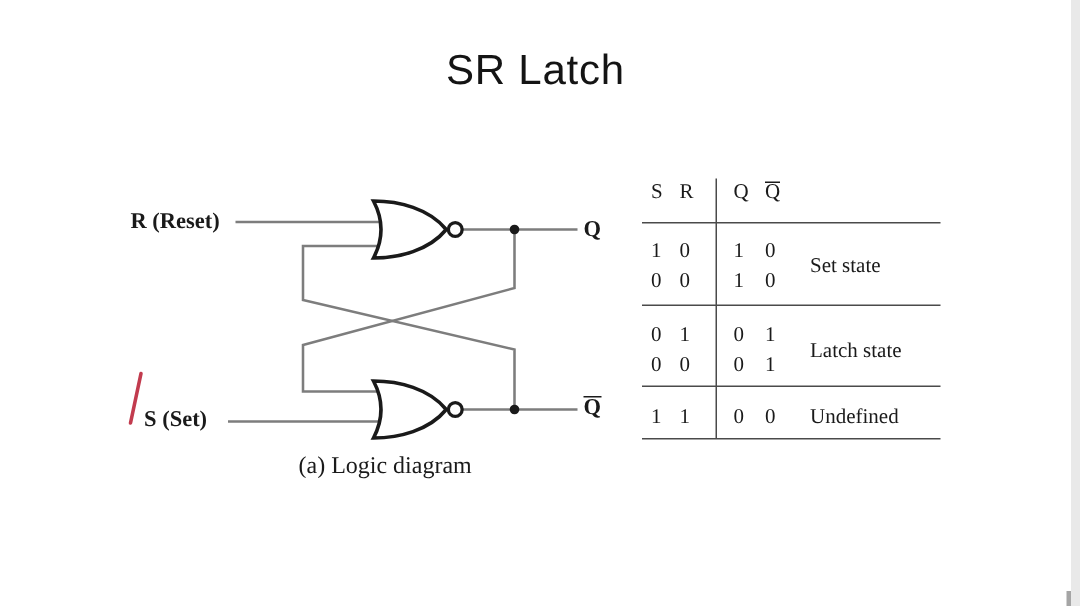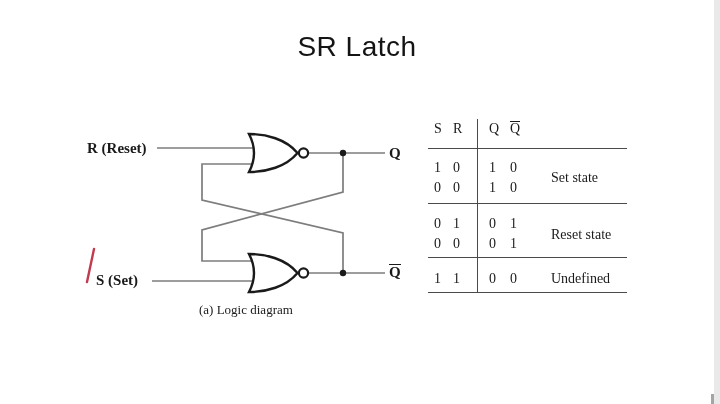--- a/index.html
+++ b/index.html
@@ -7,33 +7,33 @@
     position:relative;width:714px;height:404px;background:#ffffff;overflow:hidden;
     font-family:"Liberation Serif","DejaVu Serif",serif;color:#1a1a1a;
   }
   .title{
     position:absolute;left:0;right:0;top:31px;text-align:center;
     font-family:"Liberation Sans","DejaVu Sans",sans-serif;
     font-size:28px;font-weight:400;color:#141414;letter-spacing:0.5px;
   }
   .diagram-svg{position:absolute;left:0;top:0;width:720px;height:404px;}
   .lbl{position:absolute;font-size:15px;white-space:nowrap;font-weight:bold;}
-  .caption{position:absolute;font-size:13px;white-space:nowrap;}
+  .caption{position:absolute;font-size:16px;white-space:nowrap;}
   .qbar{display:inline-block;border-top:1.4px solid #1a1a1a;padding-top:0px;line-height:1.05;}
   
   .ftable{position:absolute;left:428px;top:115px;width:200px;height:182px;}
   .ftable .hdr{position:absolute;top:6px;left:0;width:100%;height:18px;font-size:14px;}
   .ftable .rule{position:absolute;left:0;width:199px;height:0;border-top:1.2px solid #4a4a4a;}
   .rule1{top:33px;} .rule2{top:88px;} .rule3{top:142px;} .rule4{top:177px;}
   .vline{position:absolute;left:49px;top:4px;width:0;height:173px;border-left:1.2px solid #4a4a4a;}
   .trow{position:absolute;left:0;width:100%;height:19px;font-size:14px;}
   .row1{top:45px;} .row2{top:65px;} .row3{top:101px;} .row4{top:121px;} .row5{top:156px;}
   .cell{position:absolute;top:0;}
   .c-s{left:6px;} .c-r{left:25px;} .c-q{left:61px;} .c-qb{left:82px;}
-  .glabel{position:absolute;left:123px;font-size:14px;white-space:nowrap;}
+  .glabel{position:absolute;left:112px;font-size:14px;white-space:nowrap;}
   .gl1{top:55px;} .gl2{top:112px;} .gl3{top:156px;text-align:center;}
   .corner-mark{position:absolute;left:711px;top:394px;width:6px;height:10px;background:#a5a5a5;}
 </style>
 </head>
 <body>
 
 <div class="canvas">
 
   <div class="title">SR Latch</div>
 
@@ -97,21 +97,21 @@
       <span class="cell c-r">1</span>
       <span class="cell c-q">0</span>
       <span class="cell c-qb">1</span>
     </div>
     <div class="trow row4">
       <span class="cell c-s">0</span>
       <span class="cell c-r">0</span>
       <span class="cell c-q">0</span>
       <span class="cell c-qb">1</span>
     </div>
-    <div class="glabel gl2">Reset state</div>
+    <div class="glabel gl2">Latch state</div>
 
     <div class="rule rule3"></div>
 
     <div class="trow row5">
       <span class="cell c-s">1</span>
       <span class="cell c-r">1</span>
       <span class="cell c-q">0</span>
       <span class="cell c-qb">0</span>
     </div>
     <div class="glabel gl3">Undefined</div>

